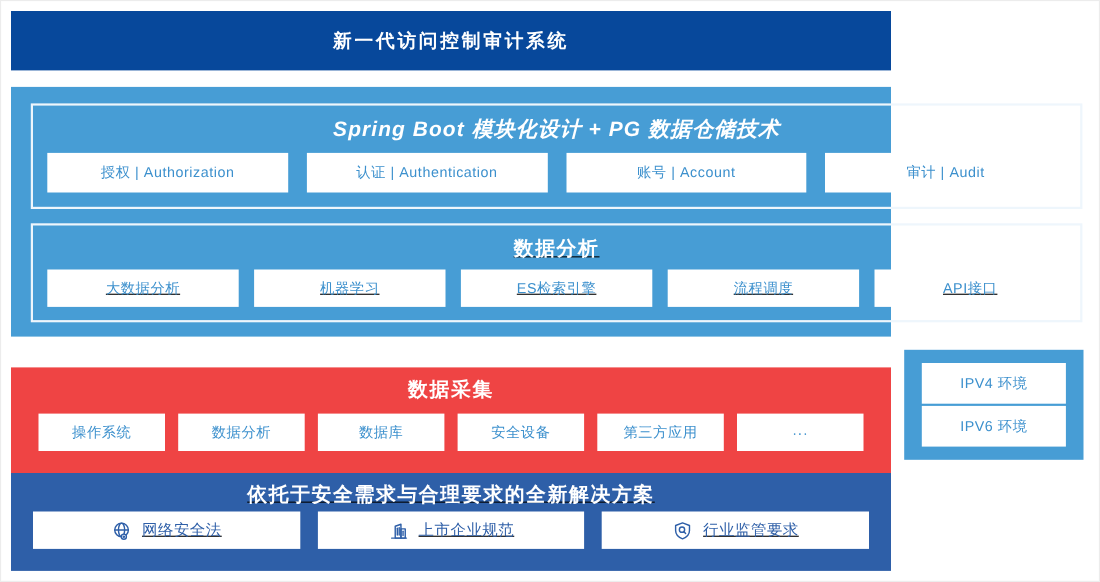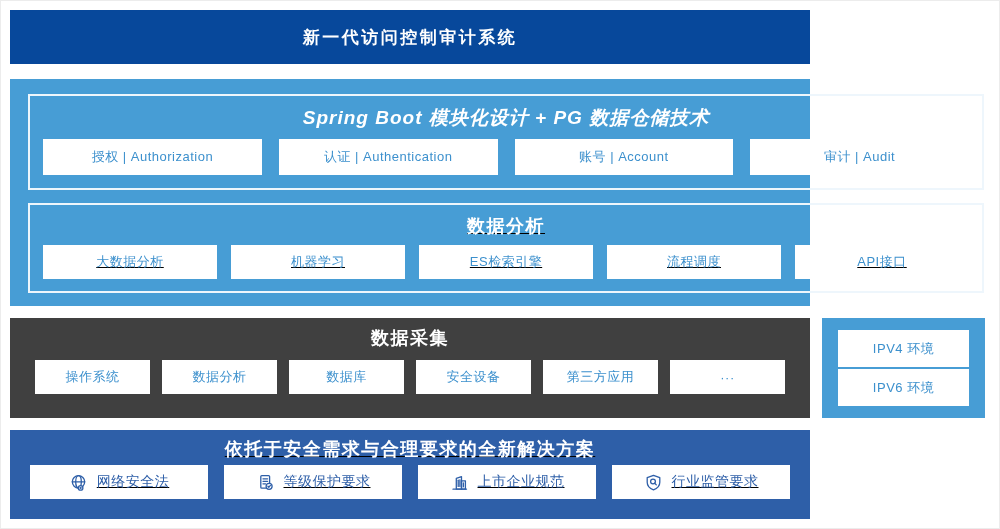--- a/index.html
+++ b/index.html
@@ -25,21 +25,21 @@
                font-size:18px; letter-spacing:1.5px; flex:0 0 auto; }
   .modules-title { font-style:italic; font-size:19px; letter-spacing:1px; }
   .row { display:flex; flex:0 0 auto; }
   .row-modules  { gap:17px; height:36px; }
   .row-analysis { gap:14px; height:34px; }
   .item { flex:1; background:#ffffff; color:#3c90cd;
           display:flex; align-items:center; justify-content:center;
           font-size:13px; letter-spacing:0.5px; white-space:nowrap; }
 
   
-  .collection { top:318px; width:800px; height:100px; background:#404040;
+  .collection { top:334px; width:800px; height:100px; background:#ef4444;
                 display:flex; flex-direction:column; justify-content:space-between;
                 padding:8px 25px 24px; }
   .row-collection { gap:12px; height:34px;justify-content:space-between; }
   .env { top:318px; left:822px; width:163px; height:100px; background:#479dd5;
          display:flex; flex-direction:column; gap:2px; padding:12px 16px; }
   .env .item { font-size:13px; }
 
   
   .solution { top:430px; height:89px; background:#2e5fa8;
               display:flex; flex-direction:column; justify-content:space-between;
@@ -111,33 +111,20 @@
             <circle cx="9.5" cy="8.8" r="6.2"></circle>
             <ellipse cx="9.5" cy="8.8" rx="2.8" ry="6.2"></ellipse>
             <line x1="3.3" y1="8.8" x2="15.7" y2="8.8"></line>
             <circle cx="11.6" cy="14.9" r="2.3" fill="#ffffff"></circle>
             <circle cx="11.6" cy="14.9" r="0.5"></circle>
           </svg>
         </span>
         <span>网络安全法</span>
       </div>
 
-      <div class="item">
-        <span class="icon">
-          <svg width="19" height="19" viewBox="0 0 19 19">
-            <rect x="4.8" y="2.6" width="8.8" height="12.6" rx="1"></rect>
-            <line x1="7" y1="5.8" x2="11.6" y2="5.8"></line>
-            <line x1="7" y1="8.3" x2="11.6" y2="8.3"></line>
-            <line x1="7" y1="10.8" x2="9.6" y2="10.8"></line>
-            <circle cx="13.1" cy="13.3" r="3" fill="#ffffff"></circle>
-            <polyline points="11.9,13.3 12.8,14.3 14.4,12.4"></polyline>
-          </svg>
-        </span>
-        <span>等级保护要求</span>
-      </div>
 
       <div class="item">
         <span class="icon">
           <svg width="19" height="19" viewBox="0 0 19 19">
             <line x1="3" y1="16.2" x2="16.5" y2="16.2"></line>
             <polygon points="6.3,16.2 6.3,5.4 11.5,3.6 11.5,16.2"></polygon>
             <rect x="11.5" y="7.8" width="3.9" height="8.4"></rect>
             <line x1="8.2" y1="7.2" x2="8.2" y2="13.4"></line>
             <line x1="9.9" y1="6.8" x2="9.9" y2="13.4"></line>
             <line x1="13.4" y1="10" x2="13.4" y2="13.8"></line>

